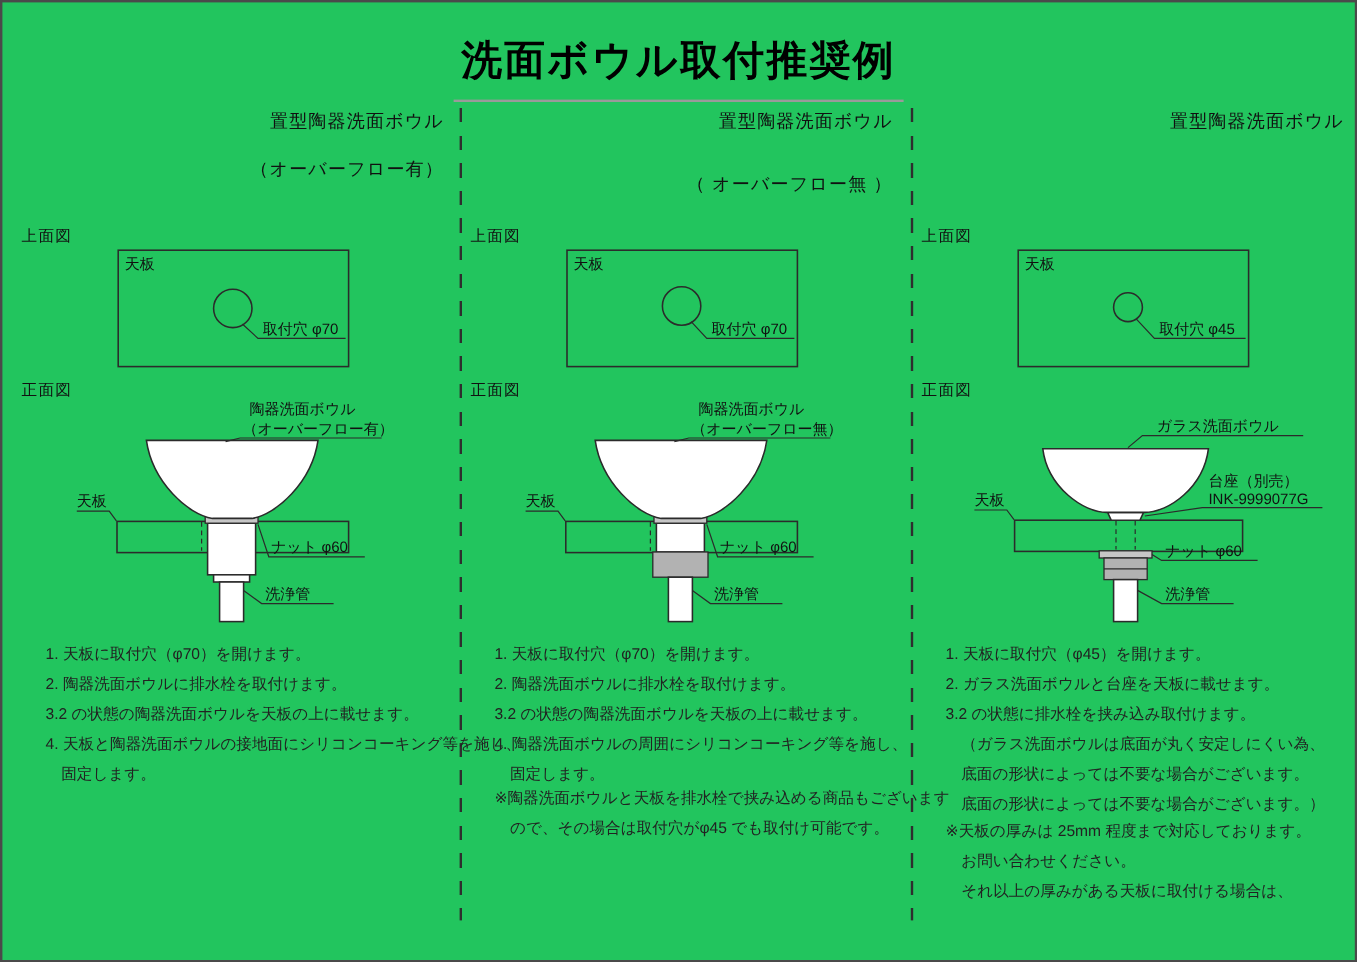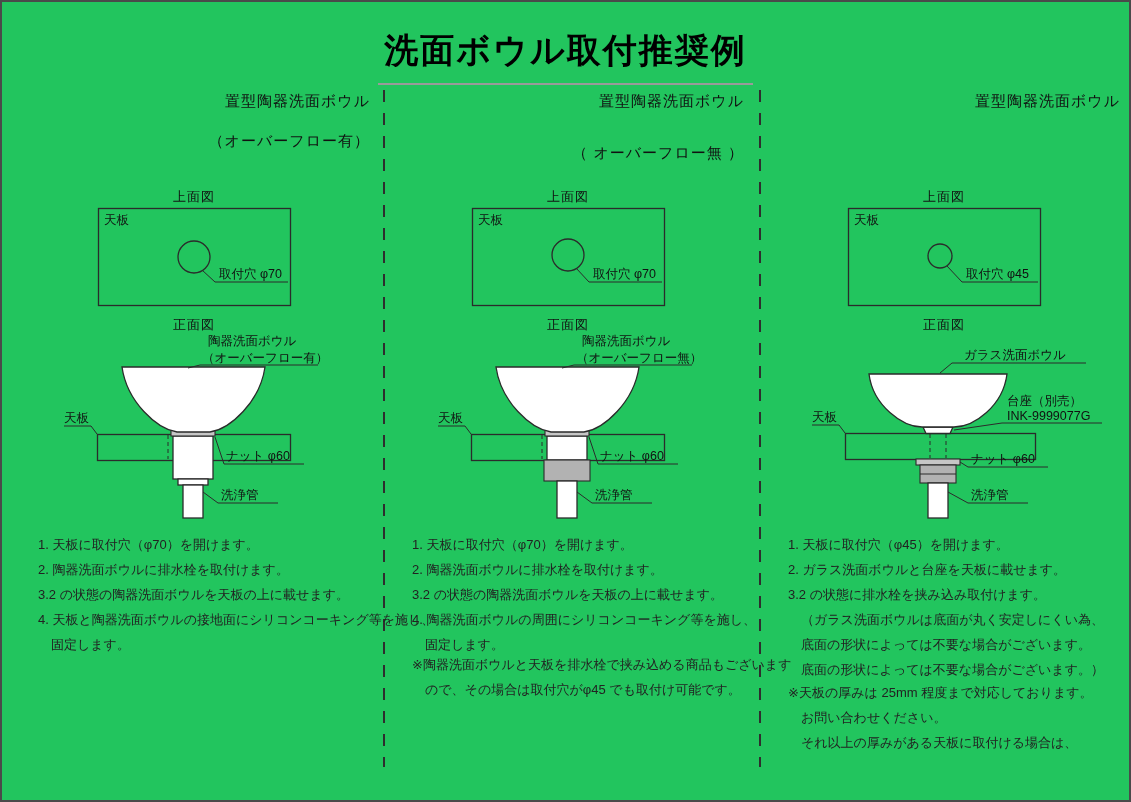--- a/index.html
+++ b/index.html
@@ -13,21 +13,21 @@
     display:inline-block;font-size:34px;font-weight:bold;letter-spacing:2px;
     padding:0 6px 9px 6px;border-bottom:2px solid #9a9a9a;color:#000;
   }
   .divider{
     position:absolute;top:88px;height:677px;width:2px;
     background:repeating-linear-gradient(to bottom,#2e2e2e 0 12px,transparent 12px 23px);
   }
   .col{position:absolute;top:88px;width:352px;height:700px;}
   .col-heading{position:absolute;left:0;width:100%;text-align:right;
     font-size:15px;font-weight:400;letter-spacing:1px;color:#111;}
-  .view-label{position:absolute;left:0;width:100%;text-align:center;
+  .view-label{position:absolute;left:0;width:100%;
     font-size:13px;color:#111;letter-spacing:1px;}
   .steps{position:absolute;left:20px;right:4px;font-size:13px;line-height:25px;color:#222;}
   .steps div{white-space:nowrap;}
   .notes{position:absolute;left:20px;right:4px;font-size:13px;line-height:25px;color:#222;}
   .notes div{white-space:nowrap;}
   svg{position:absolute;left:0;}
   svg .ln{stroke:#2b2b2b;stroke-width:1.3;fill:none;}
   svg .shape{stroke:#2b2b2b;stroke-width:1.3;fill:#fff;}
   svg .gray{stroke:#2b2b2b;stroke-width:1.1;fill:#c6c6c6;}
   svg .gray2{stroke:#2b2b2b;stroke-width:1.1;fill:#b2b2b2;}

